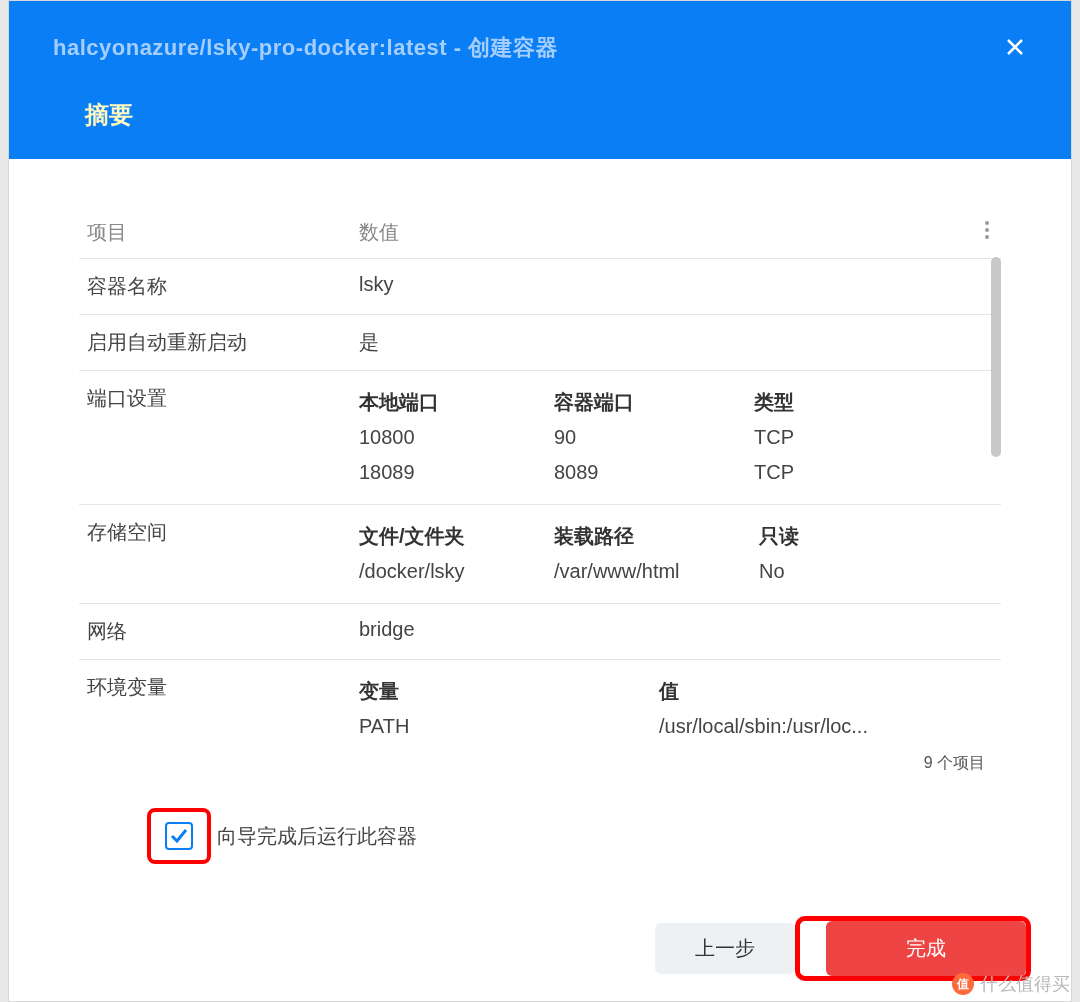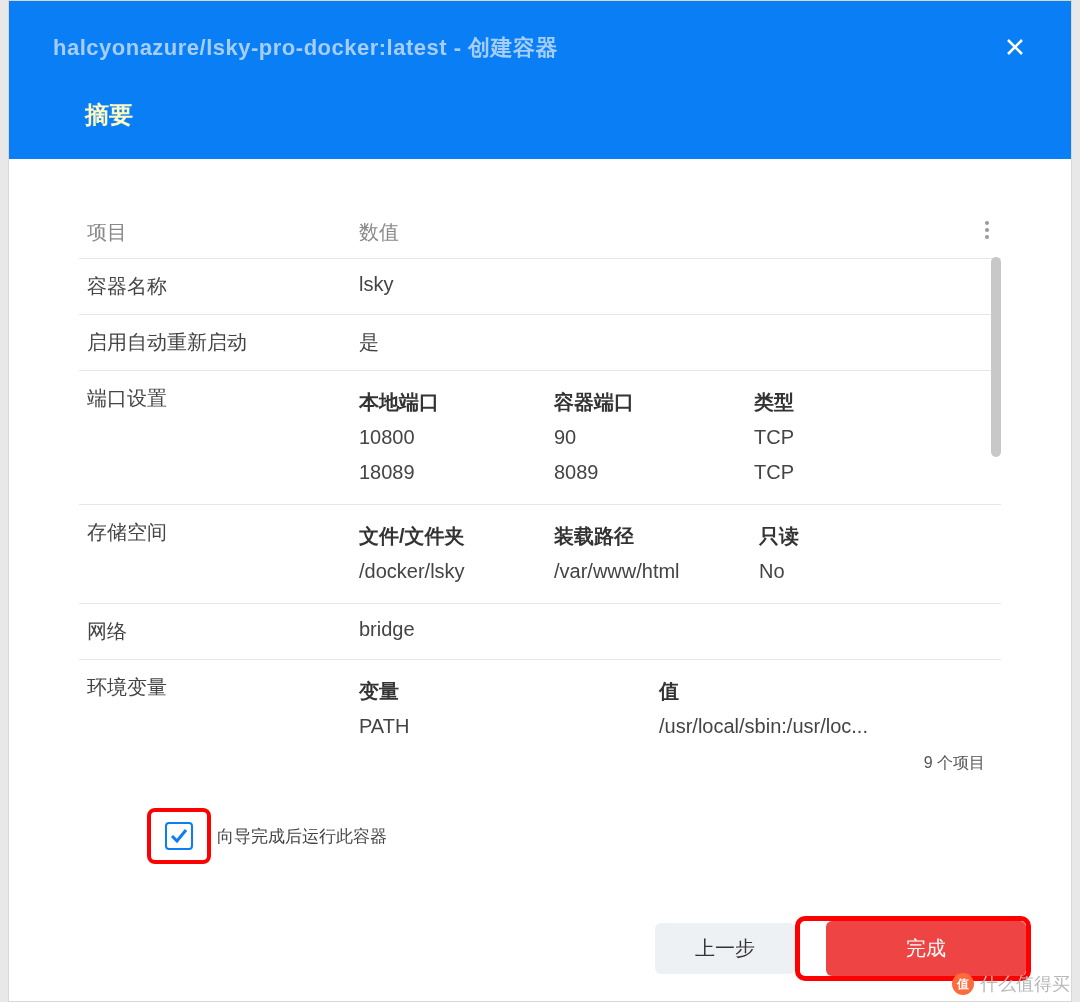--- a/index.html
+++ b/index.html
@@ -150,21 +150,21 @@
       top: 50px;
       width: 10px;
       height: 200px;
       background: #c8c8c8;
       border-radius: 5px;
     }
     .checkbox-row {
       display: flex;
       align-items: center;
       padding: 34px 0 0 68px;
-      font-size: 17px;
+      font-size: 20px;
       color: #444;
     }
     .checkbox-highlight {
       border: 4px solid #ff0000;
       border-radius: 8px;
       padding: 10px 14px;
       margin-right: 6px;
       display: flex;
       align-items: center;
     }

